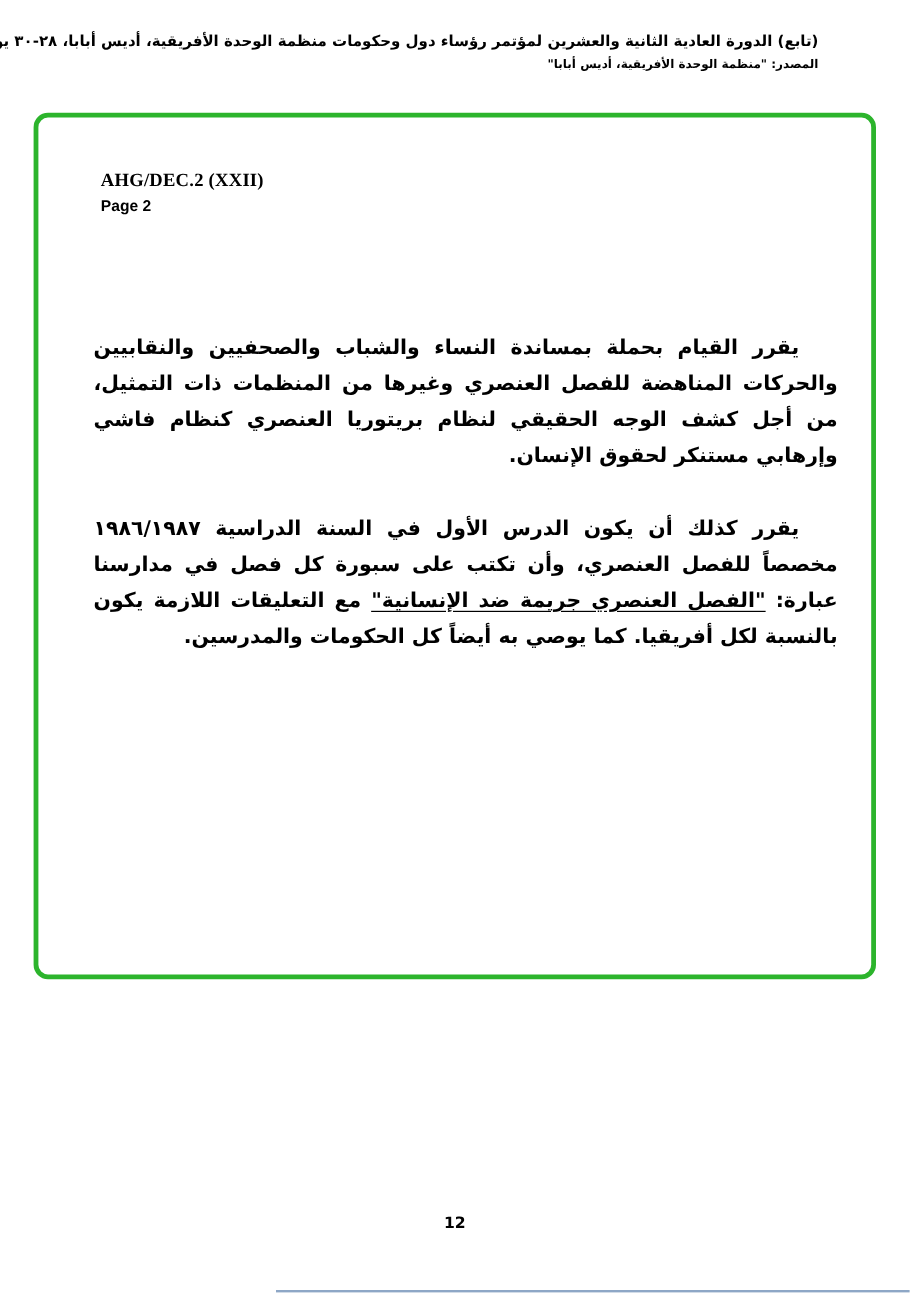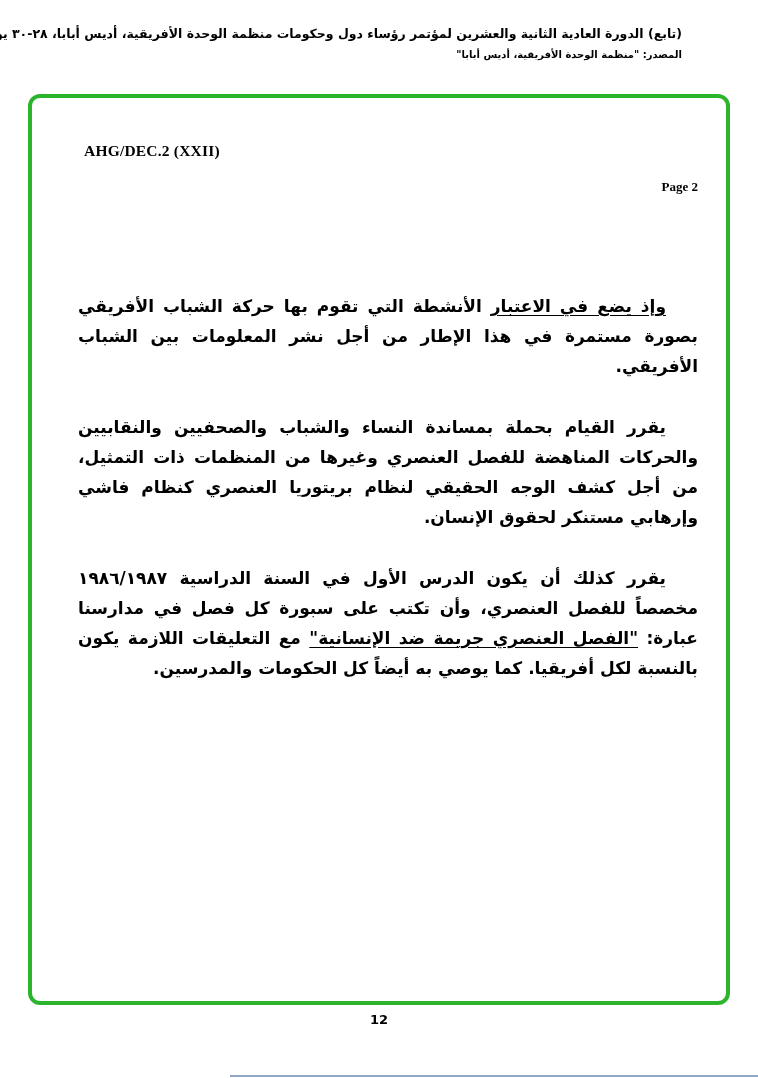--- a/index.html
+++ b/index.html
@@ -20,43 +20,43 @@
     text-align: right;
     direction: rtl;
   }
   .hdr1 { font-size: 12.5px; font-weight: bold; white-space: nowrap; }
   .hdr2 { font-size: 10px; font-weight: bold; margin-top: 8px; }
   .frame {
     position: absolute;
     left: 28px;
     top: 94px;
     width: 702px;
-    height: 911px;
+    height: 722px;
     border: 4px solid #2cb42c;
     border-radius: 12px;
     box-sizing: border-box;
     padding: 44px 28px 0 46px;
   }
   .doc-ref {
     font-family: "Liberation Serif", serif;
     font-weight: bold;
     font-size: 15.5px;
     letter-spacing: 0.2px;
     margin-left: 6px;
     direction: ltr;
     text-align: left;
   }
   .doc-page {
-    font-family: Liberation Serif, serif;
+    font-family: Liberation Sans, sans-serif;
     font-weight: bold;
     font-size: 13px;
-    margin-top: 19px;
+    margin-top: 4px;
     margin-left: 6px;
     direction: ltr;
-    text-align: right;
+    text-align: left;
   }
   .doc-body { margin-top: 96px; direction: rtl; }
   .para {
     font-size: 17px;
     font-weight: bold;
     line-height: 30px;
     text-align: justify;
     text-indent: 32px;
     margin: 0 0 31px 0;
   }
@@ -84,20 +84,19 @@
 
 <div class="top-header">
   <div class="hdr1">(تابع)  الدورة العادية الثانية والعشرين لمؤتمر رؤساء دول وحكومات منظمة الوحدة الأفريقية، أديس أبابا، ٢٨-٣٠ يوليه ١٩٨٦</div>
   <div class="hdr2">المصدر:  "منظمة الوحدة الأفريقية، أديس أبابا"</div>
 </div>
 
 <div class="frame" style="border-color: rgb(44, 180, 44);">
   <div class="doc-ref">AHG/DEC.2 (XXII)</div>
   <div class="doc-page">Page 2</div>
   <div class="doc-body">
-      <p class="para"><span class="u">وإذ يضع في الاعتبار</span><span> الأنشطة التي تقوم بها حركة الشباب الأفريقي بصورة مستمرة في هذا الإطار من أجل نشر المعلومات بين الشباب الأفريقي.</span></p>
       <p class="para"><span>يقرر القيام بحملة بمساندة النساء والشباب والصحفيين والنقابيين والحركات المناهضة للفصل العنصري وغيرها من المنظمات ذات التمثيل، من أجل كشف الوجه الحقيقي لنظام بريتوريا العنصري كنظام فاشي وإرهابي مستنكر لحقوق الإنسان.</span></p>
       <p class="para"><span>يقرر كذلك أن يكون الدرس الأول في السنة الدراسية ١٩٨٦/١٩٨٧ مخصصاً للفصل العنصري، وأن تكتب على سبورة كل فصل في مدارسنا عبارة: </span><span class="u">"الفصل العنصري جريمة ضد الإنسانية"</span><span> مع التعليقات اللازمة يكون بالنسبة لكل أفريقيا. كما يوصي به أيضاً كل الحكومات والمدرسين.</span></p>
     </div>
 </div>
 
 <div class="page-number">12</div>
 <div class="artifact" style="background: rgb(142, 167, 198);"></div>
 
 </body></html>

